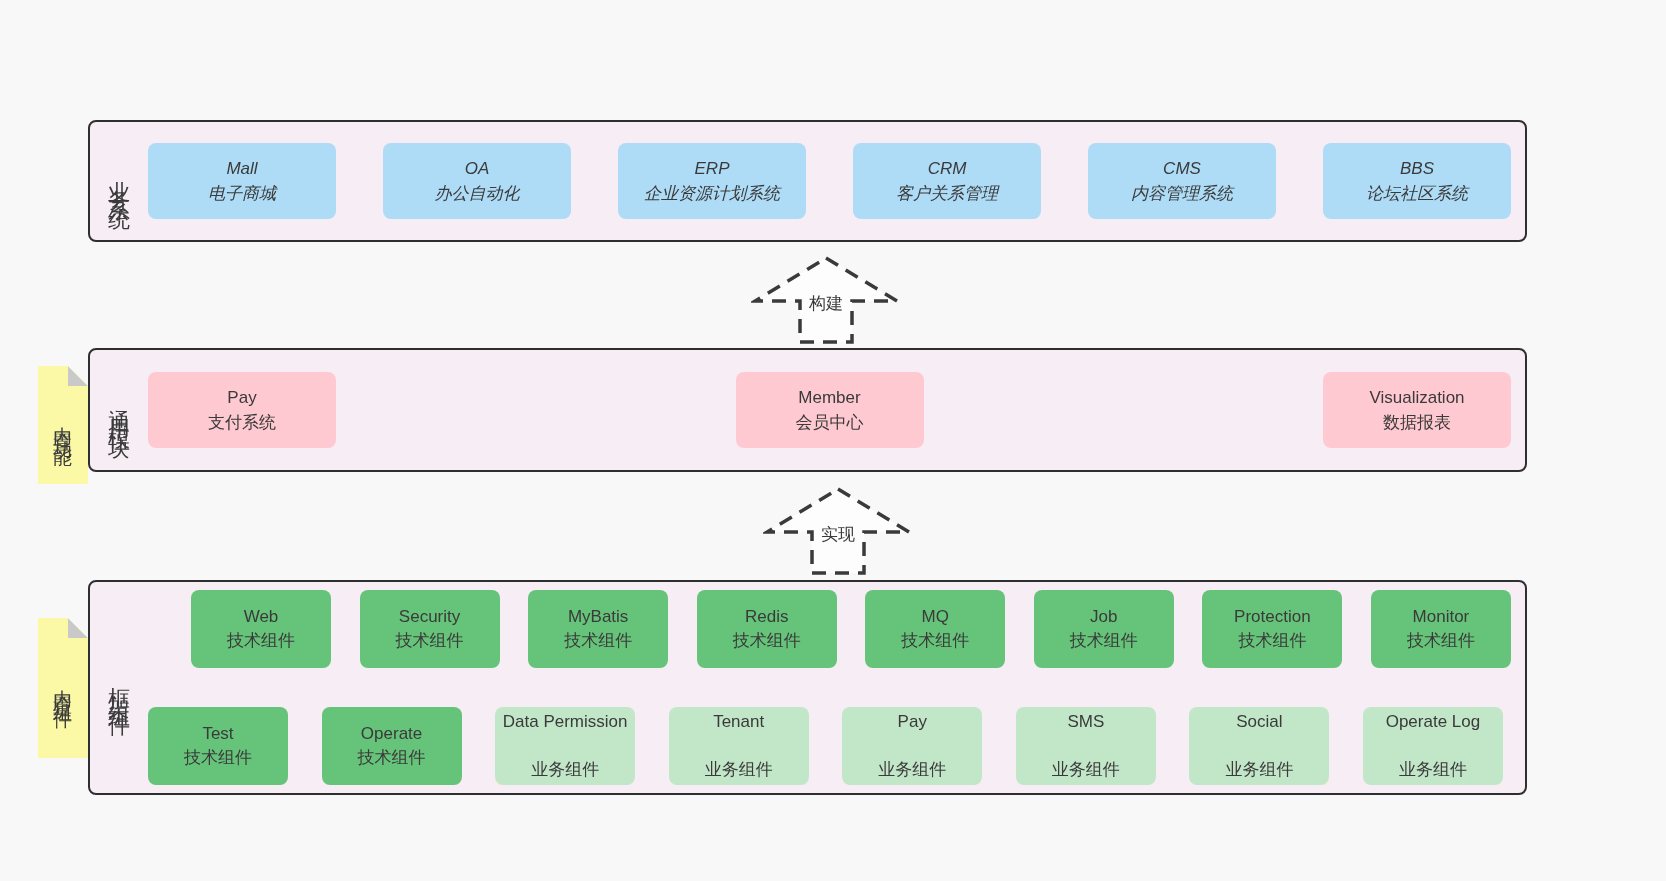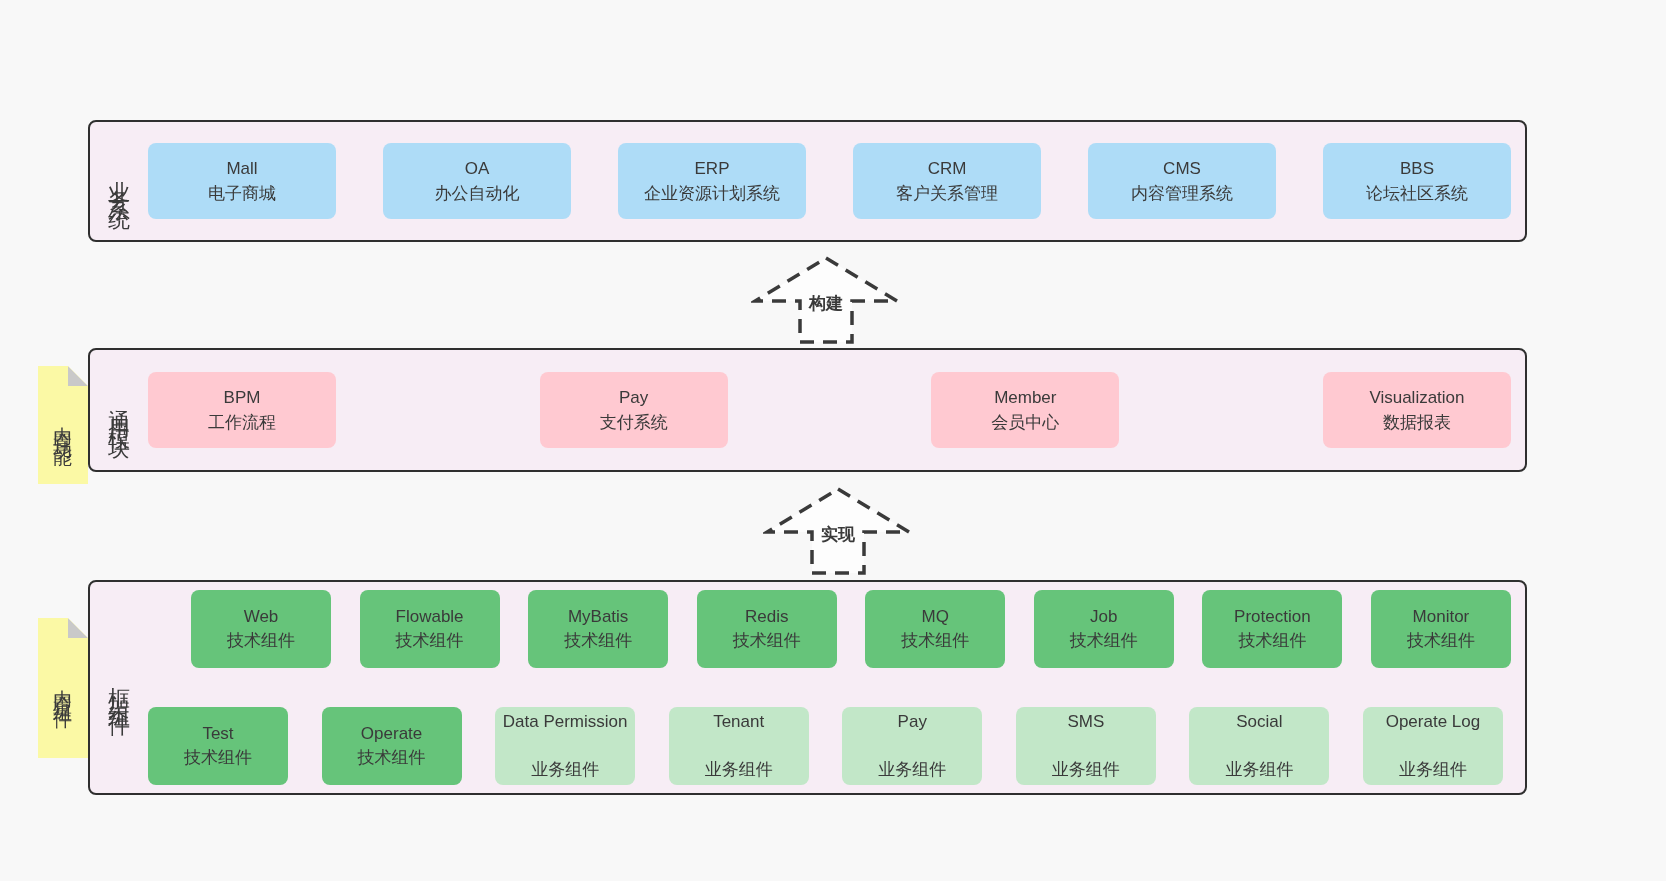--- a/index.html
+++ b/index.html
@@ -32,37 +32,37 @@
     flex:1; display:flex; flex-direction:column; justify-content:center;
     gap:22px; padding-right:14px;
   }
   .box {
     border-radius:8px; display:flex; flex-direction:column;
     align-items:center; justify-content:center; text-align:center;
     font-size:17px; line-height:25px; padding:0 6px; box-sizing:border-box;
   }
   .box-lg { width:188px; height:76px; }
   .box-sm { width:140px; height:78px; line-height:24px; }
-  .c-blue        { background:var(--blue,#aedcf7); }
+  .c-blue        { background:var(--blue,#aedcf7);font-style:italic; }
   .c-red         { background:var(--red,#f56c6c); }
   .c-pink        { background:var(--pink,#ffc9d1); }
   .c-green       { background:var(--green,#66c47a); }
   .c-green-light { background:var(--green-light,#c2e7c8);gap:24px; }
   .note {
     position:absolute; width:50px; background:var(--yellow-note,#fbf9a5);
     clip-path:polygon(0 0, calc(100% - 20px) 0, 100% 20px, 100% 100%, 0 100%);
     display:flex; align-items:center; justify-content:center;
   }
   .note .vtext { font-size:19px; letter-spacing:7px; }
   .fold {
     position:absolute; top:0; right:0; width:20px; height:20px;
     background:var(--note-fold,#c9c9c9);
     clip-path:polygon(0 0, 100% 100%, 0 100%);
   }
-  .arrow { position:absolute; width:150px; height:90px;font-weight:bold; }
+  .arrow { position:absolute; width:150px; height:90px; }
   .arrow svg { display:block; }
   .arrow-label {
     position:absolute; left:50%; top:36px; transform:translateX(-50%);
     background:#fdfdfd; padding:1px 4px; font-size:17px; white-space:nowrap;
   }
   #layer-business  { top:120px; height:122px; }
   #layer-common    { top:348px; height:124px; }
   #layer-framework { top:580px; height:215px; }
   #note-features   { top:366px; height:118px; left:38px; }
   #note-components { top:618px; height:140px; left:38px; }
@@ -115,24 +115,20 @@
   <span class="fold"></span>
   <span class="vtext">内置功能</span>
 </div>
 
 <div class="layer" id="layer-common">
   <div class="layer-label">
     <span class="vtext">通用模块</span>
   </div>
   <div class="boxes-row">
     <div class="box box-lg c-pink">
-      <div>BPM</div>
-      <div>工作流程</div>
-    </div>
-    <div class="box box-lg c-pink">
       <div>Pay</div>
       <div>支付系统</div>
     </div>
     <div class="box box-lg c-pink">
       <div>Member</div>
       <div>会员中心</div>
     </div>
     <div class="box box-lg c-pink">
       <div>Visualization</div>
       <div>数据报表</div>
@@ -156,21 +152,21 @@
   <div class="layer-label">
     <span class="vtext">框架组件</span>
   </div>
   <div class="boxes-col">
     <div class="boxes-row" style="padding-right:0;padding-left:43px;">
       <div class="box box-sm c-green">
         <div>Web</div>
         <div>技术组件</div>
       </div>
       <div class="box box-sm c-green">
-        <div>Flowable</div>
+        <div>Security</div>
         <div>技术组件</div>
       </div>
       <div class="box box-sm c-green">
         <div>MyBatis</div>
         <div>技术组件</div>
       </div>
       <div class="box box-sm c-green">
         <div>Redis</div>
         <div>技术组件</div>
       </div>

